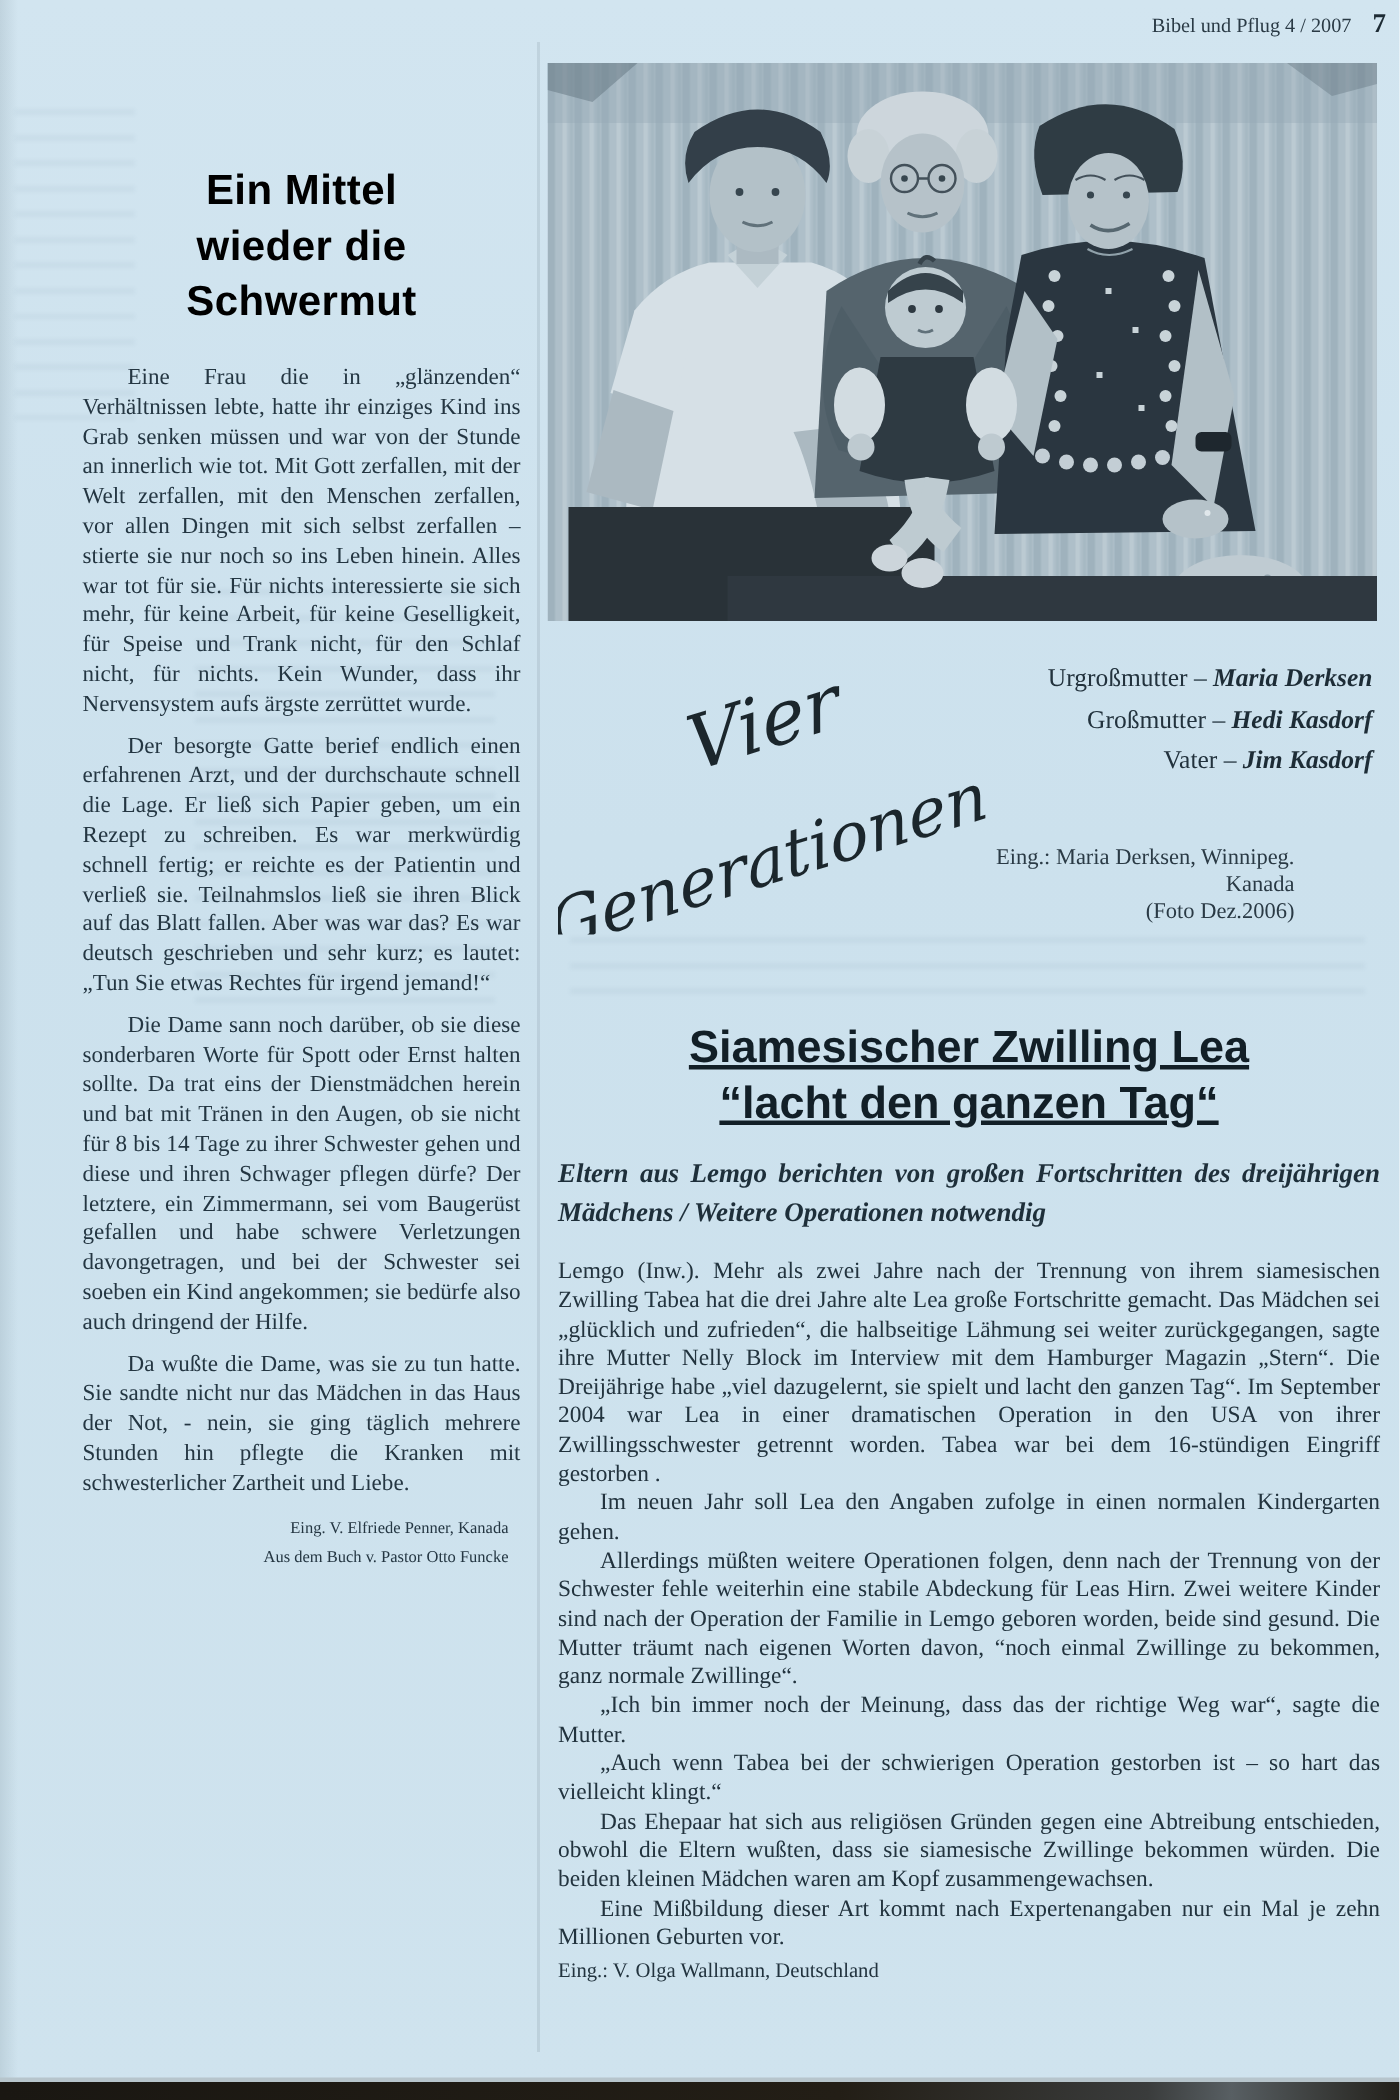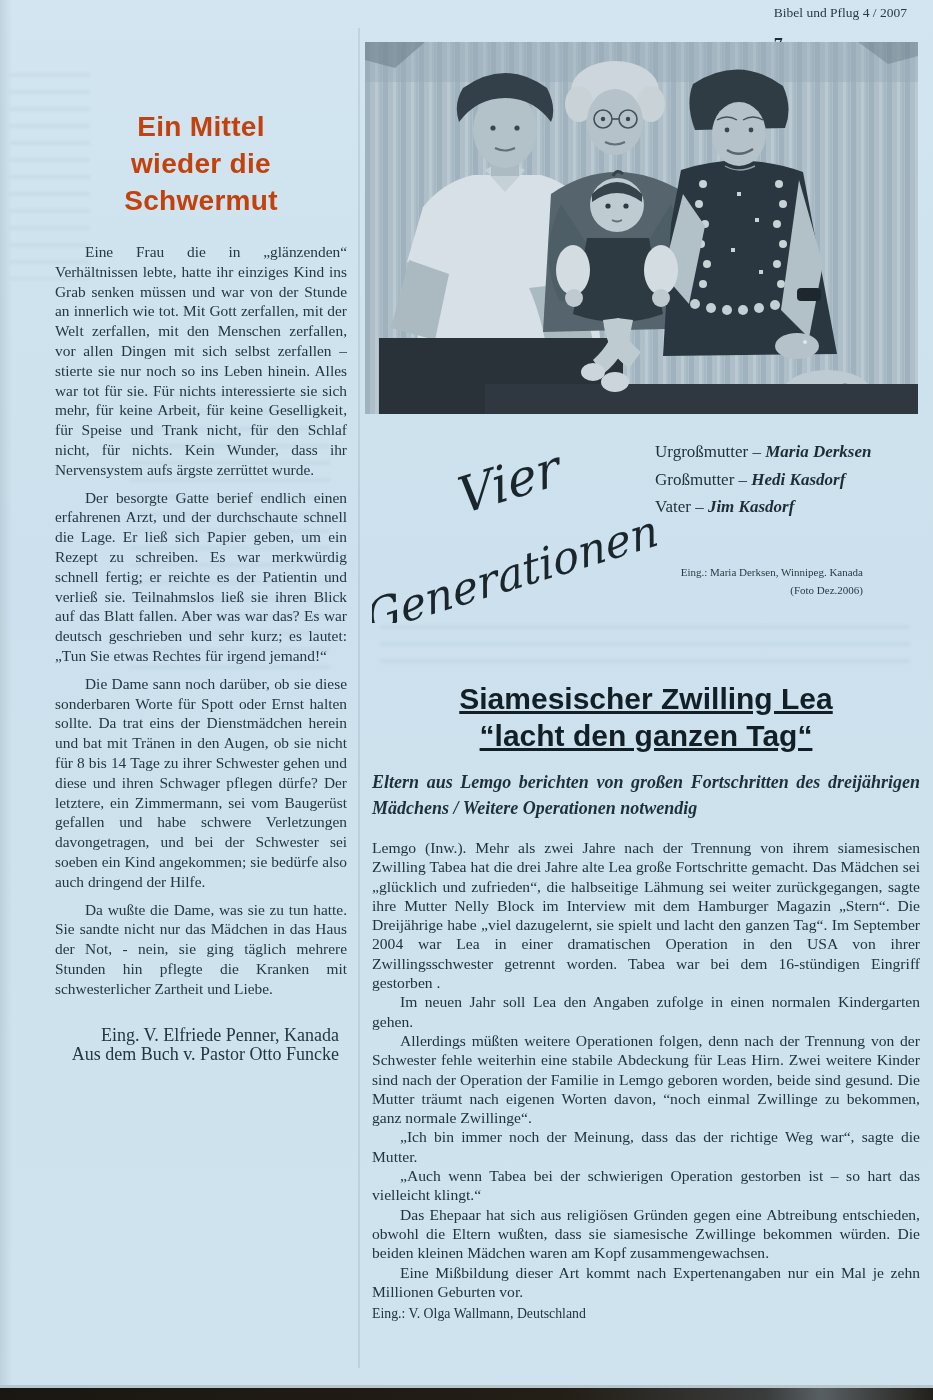--- a/index.html
+++ b/index.html
@@ -14,48 +14,48 @@
     background:rgba(100,120,132,0.16);}
   .edge-left{position:absolute;left:0;top:0;width:12px;height:1400px;
     background:linear-gradient(90deg,rgba(110,130,140,0.18),rgba(110,130,140,0));}
   .bottom-line{position:absolute;left:0;top:1385px;width:933px;height:3px;background:#b7c5cc;}
   .bottom-bar{position:absolute;left:0;top:1388px;width:933px;height:12px;
     background:linear-gradient(90deg,#1a1712 0%,#231e16 60%,#3a3c3c 82%,#585f63 88%,#22201a 100%);}
   .ghost{position:absolute;opacity:.05;filter:blur(1.5px);pointer-events:none;
     background:repeating-linear-gradient(180deg,transparent 0 13px,#3a5a70 13px 17px);}
 
   
-  .header{position:absolute;top:5px;right:26px;font-size:13.5px;color:#2a3a45;
-    display:flex;align-items:baseline;gap:14px;flex-direction:column;}
+  .header{position:absolute;top:5px;right:9px;font-size:13.5px;color:#2a3a45;
+    display:flex;align-items:baseline;gap:14px;}
   .header .pgnum{font-weight:bold;font-size:18px;color:#1d2b34;}
 
   
   .lcol{position:absolute;left:55px;top:108px;width:292px;}
   .l-title{margin:0 0 0 0;text-align:center;font-family:"Liberation Sans",sans-serif;
-    font-weight:700;font-size:28px;line-height:37px;color:#c2410c;letter-spacing:.3px;}
+    font-weight:700;font-size:28px;line-height:37px;color:#000000;letter-spacing:.3px;}
   .l-title span{display:block;}
   .l-body{margin-top:23px;font-size:15.4px;line-height:19.8px;text-align:justify;
     color:#243642;}
   .l-body p{margin:0;text-indent:30px;}
   .l-body p + p{margin-top:8px;}
-  .l-sign{margin-top:28px;text-align:right;padding-right:8px;font-size:18px;
+  .l-sign{margin-top:12px;text-align:right;padding-right:8px;font-size:11px;
     line-height:19px;color:#243642;}
   .l-sign span{display:block;}
 
   
   .photo{position:absolute;left:365px;top:42px;width:553px;height:372px;}
   .photo svg{display:block;width:100%;height:100%;}
 
   
   .script-wrap{position:absolute;left:372px;top:428px;width:300px;height:195px;}
   .cap-list{position:absolute;left:655px;top:438px;width:260px;font-size:17px;color:#22323d;}
-  .cap-row{line-height:27.5px;white-space:nowrap;}
+  .cap-row{line-height:27.5px;white-space:nowrap;text-align:right;}
   .cap-row .nm{font-weight:700;font-style:italic;color:#1d2c36;}
   .cap-credit{position:absolute;left:648px;top:563px;width:215px;text-align:right;
-    font-size:11px;line-height:18px;color:#2a3a45;}
+    font-size:15px;line-height:18px;color:#2a3a45;}
   .cap-credit span{display:block;}
 
   
   .r-title{position:absolute;left:372px;top:680px;width:548px;text-align:center;
     font-family:"Liberation Sans",sans-serif;font-weight:700;font-size:30px;
     line-height:37px;color:#121f27;margin:0;text-decoration:underline;}
   .r-title span{display:block;}
   .r-sub{position:absolute;left:372px;top:770px;width:548px;font-style:italic;
     font-weight:700;font-size:18px;line-height:25.5px;text-align:justify;color:#1e2f3a;}
   .r-body{position:absolute;left:372px;top:838px;width:548px;font-size:15.6px;

